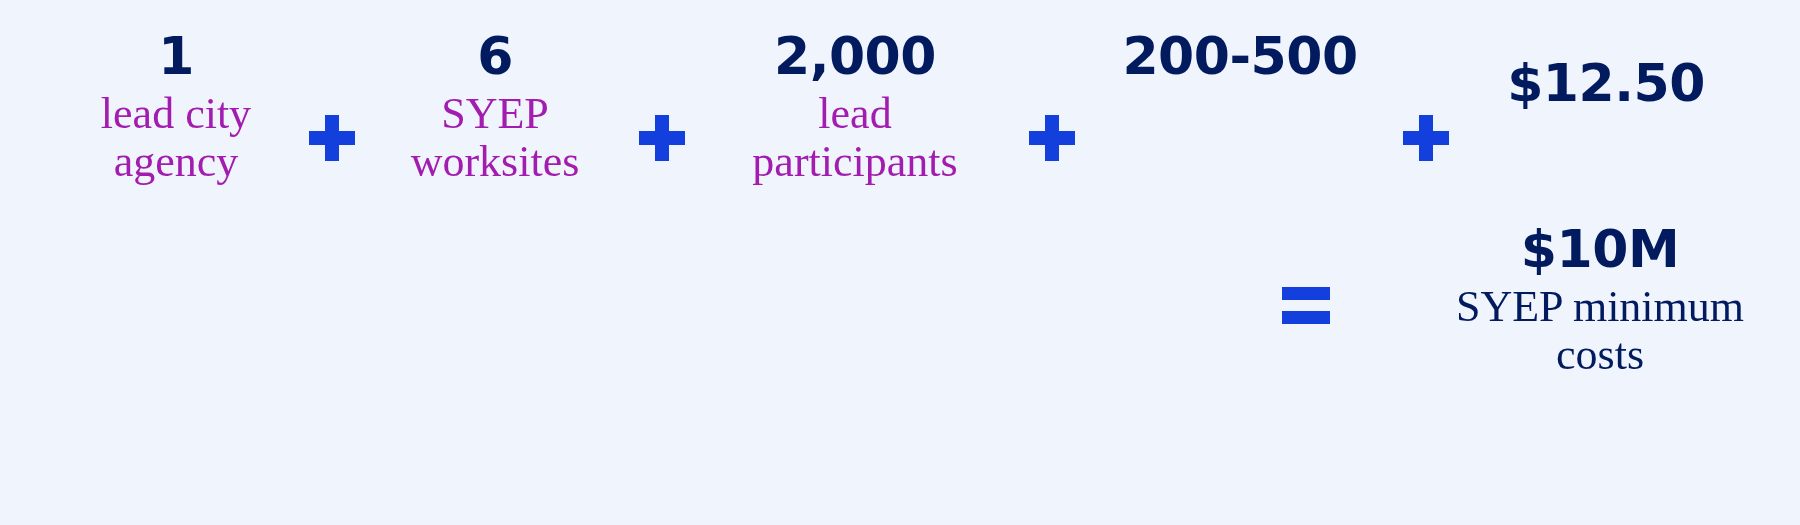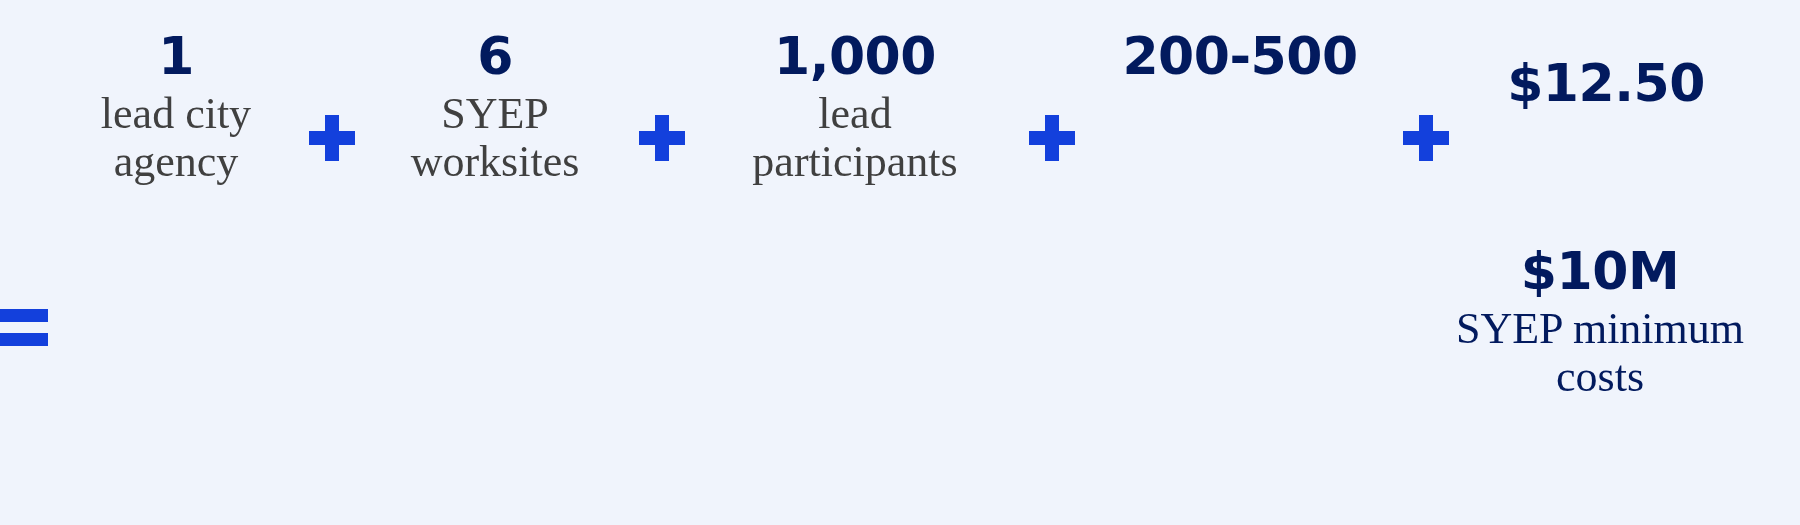--- a/index.html
+++ b/index.html
@@ -48,21 +48,21 @@
     color: #021a5e;
     letter-spacing: -0.5px;
     white-space: nowrap;
   }
 
   .term-label {
     font-family: "Liberation Serif", serif;
     font-weight: normal;
     font-size: 44px;
     line-height: 1.1;
-    color: #404040;
+    color: #a21caf;
     margin-top: 8px;
     white-space: nowrap;
   }
 
   .term-label .lbl-line {
     display: block;
   }
 
   
   .operator {
@@ -99,23 +99,23 @@
   .gap-1 { margin-left: 22px; margin-right: 22px; }
   .gap-2 { margin-left: 26px; margin-right: 26px; }
   .gap-3 { margin-left: 30px; margin-right: 30px; }
   .gap-4 { margin-left: 28px; margin-right: 28px; }
 
   
   .result-row {
     display: flex;
     flex-direction: row;
     align-items: flex-start;
-    justify-content: space-between;
-    width: 1800px;
-    margin-top: 58px;
+    justify-content: flex-end;
+    width: 1800px;
+    margin-top: 36px;
     box-sizing: border-box;
   }
 
   .equals {
     position: relative;
     width: 48px;
     height: 44px;
     flex: 0 0 auto;
     margin-top: 62px;
     margin-right: 70px;
@@ -182,21 +182,21 @@
         <span class="lbl-line">worksites</span>
       </div>
     </div>
 
     <div class="operator gap-2">
       <span class="bar-h"></span>
       <span class="bar-v"></span>
     </div>
 
     <div class="term term-3">
-      <div class="term-value">1,000</div>
+      <div class="term-value">2,000</div>
       <div class="term-label">
         <span class="lbl-line">lead</span>
         <span class="lbl-line">participants</span>
       </div>
     </div>
 
     <div class="operator gap-3">
       <span class="bar-h"></span>
       <span class="bar-v"></span>
     </div>

